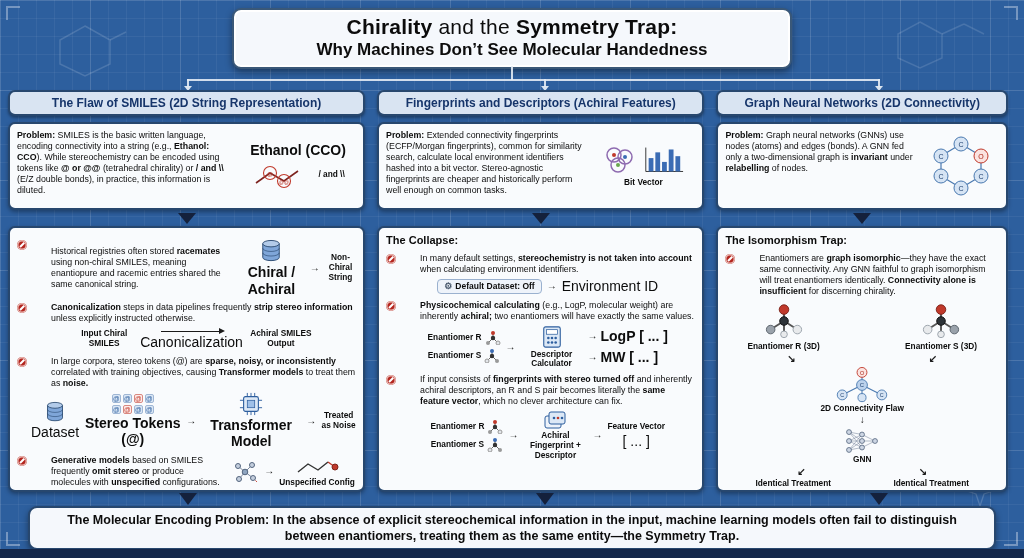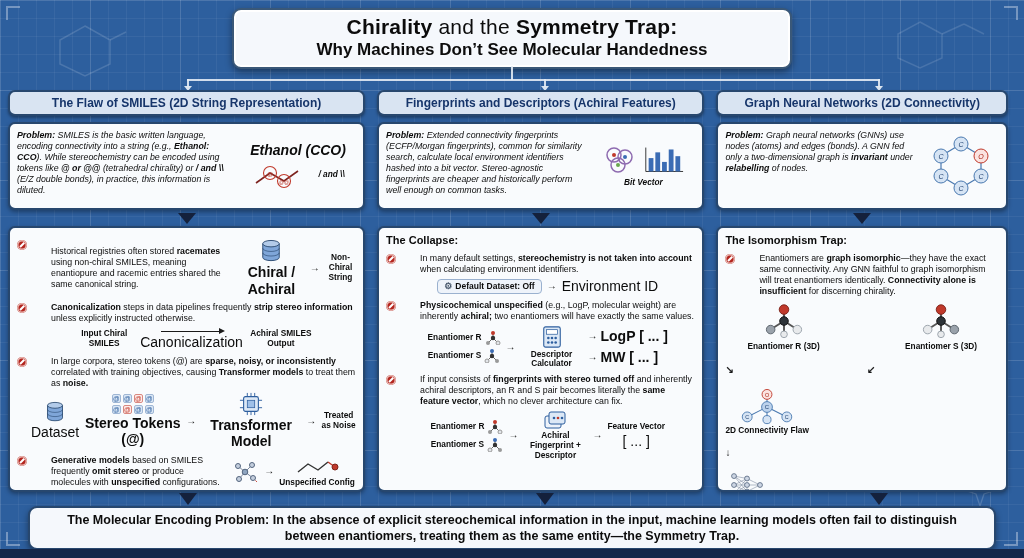--- a/index.html
+++ b/index.html
@@ -45,21 +45,21 @@
   .colhdr {
     background:#d9e4f2; border:2px solid #27476e; border-radius:7px;
     color:#16356a; font-weight:bold; text-align:center; font-size:12px;
     padding:4px 2px; box-shadow:0 2px 3px rgba(0,0,0,.35);
   }
   .card {
     background:#f9fbfd; border:2px solid #27476e; border-radius:7px;
     box-shadow:0 2px 4px rgba(0,0,0,.35);
     padding:6px 7px; margin-top:6px; font-size:8.8px; line-height:1.26;
   }
-  .problem { height:88px; display:flex; gap:6px; overflow:hidden;font-style:italic; }
+  .problem { height:88px; display:flex; gap:6px; overflow:hidden; }
   .ptext { flex:1; }
   .pfig { display:flex; flex-direction:column; align-items:center; justify-content:center; gap:2px; }
   .mech { flex:1; margin-top:2px; overflow:hidden; }
   .darrow { width:0; height:0; margin:3px auto 0;
     border-left:9px solid transparent; border-right:9px solid transparent;
     border-top:11px solid #14213c; }
   .bdarrow { position:absolute; width:0; height:0;
     border-left:9px solid transparent; border-right:9px solid transparent;
     border-top:12px solid #14213c; top:493px; }
 
@@ -87,21 +87,21 @@
   .tokgrid { display:flex; flex-wrap:wrap; width:50px; gap:2px; justify-content:center; }
   .tok { width:9px; height:9px; background:#dce8f6; border:1px solid #9fb6d4; border-radius:2px;
     color:#2d5e9e; font-size:6.5px; line-height:7px; text-align:center; }
   .tok.red { color:#c0392b; border-color:#d98880; background:#fdecea; }
 
   .pill { display:inline-flex; align-items:center; gap:3px; background:#eef3fa;
     border:1px solid #9ab1cf; border-radius:4px; padding:1px 6px;
     font-weight:bold; font-size:8.5px; }
   .gear { font-size:9px; color:#4a5a6e; }
 
-  .c3fig { margin-top:4px; display:flex; flex-direction:column; align-items:flex-start; gap:12px; }
+  .c3fig { margin-top:4px; display:flex; flex-direction:column; align-items:center; gap:1px; }
   .c3row { width:100%; display:flex; justify-content:space-between; padding:0 22px; }
   .c3row2 { width:100%; display:flex; justify-content:space-between; padding:0 30px; }
   .convergerow { width:150px; display:flex; justify-content:space-between; }
 
   .footer {
     position:absolute; left:28px; right:28px; top:506px;
     background:#f5f8fc; border:2px solid #27476e; border-radius:9px;
     box-shadow:0 3px 6px rgba(0,0,0,.4);
     text-align:center; font-weight:bold; font-size:12.5px; line-height:1.28;
     padding:4px 20px;
@@ -333,21 +333,21 @@
             </span>
             <span class="arrowg">→</span>
             <span class="small-label">Environment ID</span>
           </div>
         </div>
       </div>
 
       <div class="bullet">
         <span class="bico"></span>
         <div class="bbody">
-          <div class="btext"><b>Physicochemical unspecified</b> (e.g., LogP, molecular weight) are inherently <b>achiral;</b> two enantiomers will have exactly the same values.</div>
+          <div class="btext"><b>Physicochemical calculating</b> (e.g., LogP, molecular weight) are inherently <b>achiral;</b> two enantiomers will have exactly the same values.</div>
           <div class="frow bfigrow">
             <div class="figcol" style="gap:4px">
               <div class="frow" style="gap:3px">
                 <span class="fig-label">Enantiomer R</span>
                 <svg width="16" height="14" viewBox="0 0 16 14">
                   <line x1="8" y1="7" x2="8" y2="2" stroke="#666"></line>
                     <line x1="8" y1="7" x2="3" y2="12" stroke="#666"></line>
                     <line x1="8" y1="7" x2="13" y2="12" stroke="#666"></line>
                   <circle cx="8" cy="2" r="2" fill="#c0392b"></circle>
                     <circle cx="3" cy="12" r="2" fill="#999"></circle>

